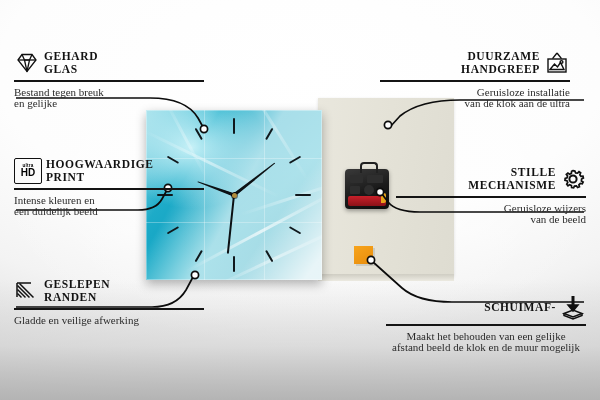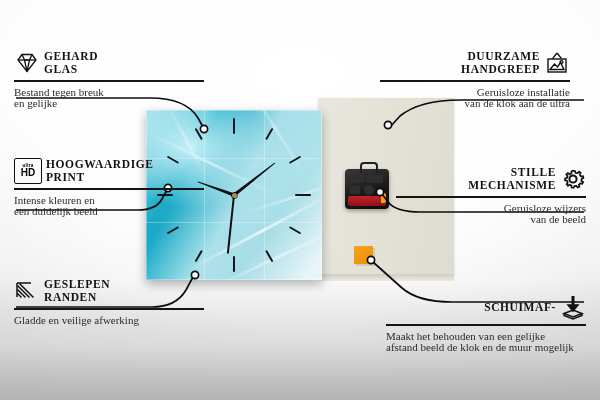--- a/index.html
+++ b/index.html
@@ -298,19 +298,19 @@
           <path d="M4 19.5 L13 16 L22 19.5 L13 23 Z"></path>
           <path d="M4 19.5 L4 21.5 L13 25 L22 21.5 L22 19.5"></path>
             </g>
           </svg>
       </span>
       <span class="title">
         <span>SCHUIMAF-</span><br>
       </span>
     </div>
     <div class="rule"></div>
-    <div class="desc" style="text-align:left">
+    <div class="desc" style="text-align:center">
       <span>Maakt het behouden van een gelijke</span><br>
       <span>afstand beeld de klok en de muur mogelijk</span>
     </div>
   </div>
 
 </div>
 
 </body></html>

